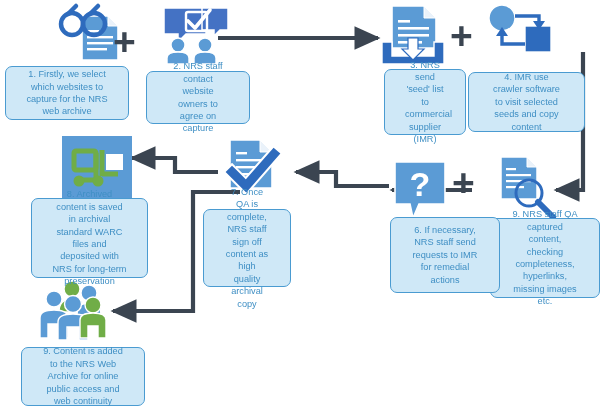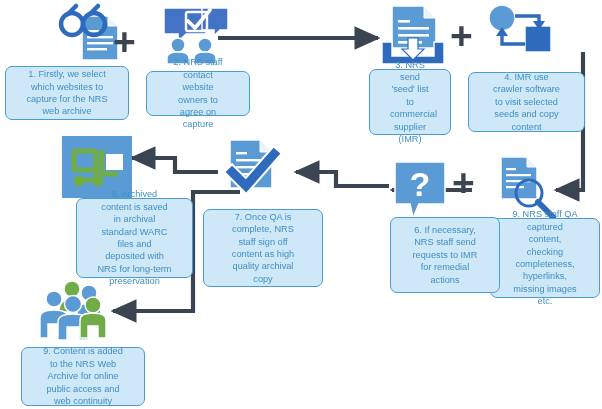--- a/index.html
+++ b/index.html
@@ -224,45 +224,45 @@
   </div>
 
   <div class="plus" style="left:113px; top:22px; font-size:39px;">+</div>
   <div class="plus" style="left:450px; top:16px; font-size:39px;">+</div>
   <div class="plus" style="left:452px; top:163px; font-size:39px;">+</div>
 
   <div class="callout" style="left:5px; top:66px; width:124px; height:54px;">
     <span>1. Firstly, we select which websites to capture for the NRS web archive</span>
   </div>
 
-  <div class="callout" style="left:146px; top:71px; width:104px; height:45px;text-align:center;">
+  <div class="callout" style="left:146px; top:71px; width:104px; height:53px;text-align:center;">
     <span>2. NRS staff contact website owners to agree on capture</span>
   </div>
 
-  <div class="callout" style="left:369px; top:69px; width:82px; height:66px;">
+  <div class="callout" style="left:384px; top:69px; width:82px; height:66px;">
     <span>3. NRS send 'seed' list to commercial supplier (IMR)</span>
   </div>
 
   <div class="callout" style="left:468px; top:72px; width:117px; height:60px;">
     <span>4. IMR use crawler software to visit selected seeds and copy content</span>
   </div>
 
   <div class="callout" style="left:490px; top:218px; width:110px; height:80px;">
     <span>9. NRS staff QA captured content, checking completeness, hyperlinks, missing images etc.</span>
   </div>
 
   <div class="callout" style="left:390px; top:217px; width:110px; height:76px;">
     <span>6. If necessary, NRS staff send requests to IMR for remedial actions</span>
   </div>
 
-  <div class="callout" style="left:203px; top:209px; width:120px; height:78px;">
+  <div class="callout" style="left:203px; top:209px; width:88px; height:78px;">
     <span>7. Once QA is complete, NRS staff sign off content as high quality archival copy</span>
   </div>
 
-  <div class="callout" style="left:31px; top:198px; width:117px; height:80px;margin-left:45px;">
+  <div class="callout" style="left:31px; top:198px; width:117px; height:80px;">
     <span>8. Archived content is saved in archival standard WARC files and deposited with NRS for long-term preservation</span>
   </div>
 
   <div class="callout" style="left:21px; top:347px; width:124px; height:59px;">
     <span>9. Content is added to the NRS Web Archive for online public access and web continuity</span>
   </div>
 
 </div>
 
 </body></html>

